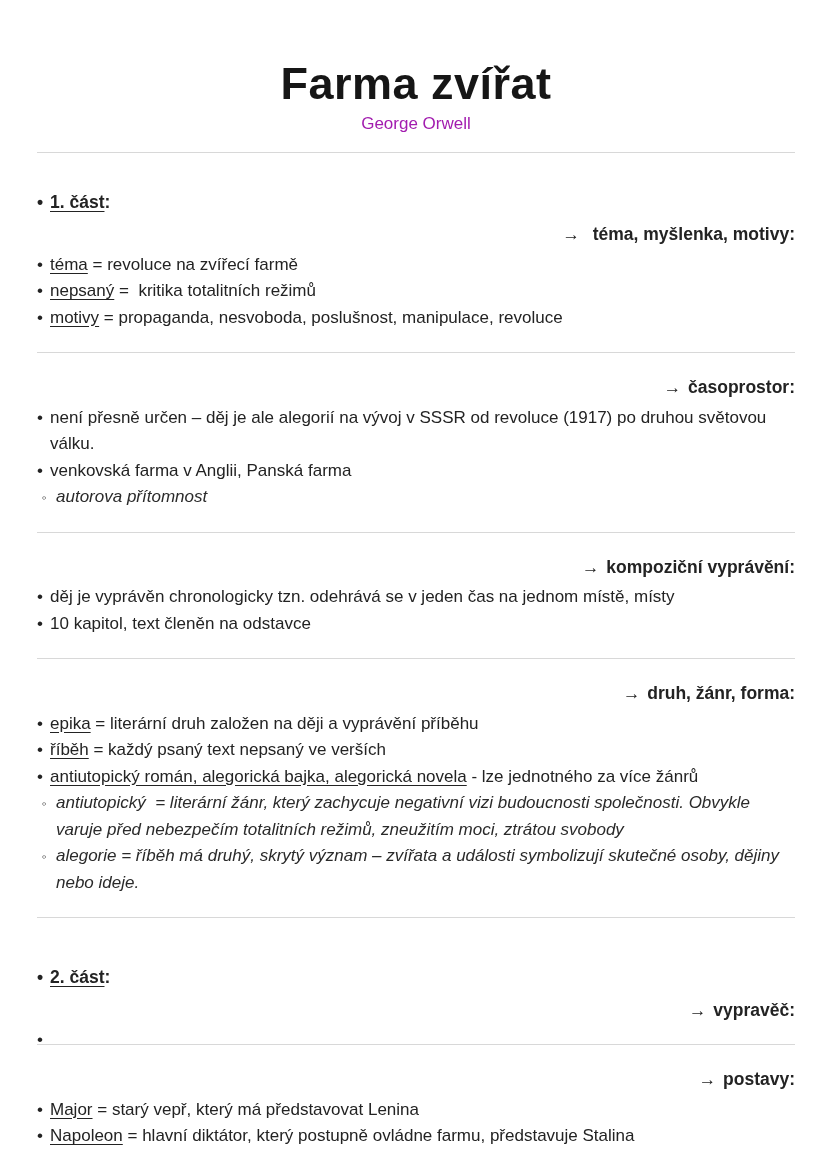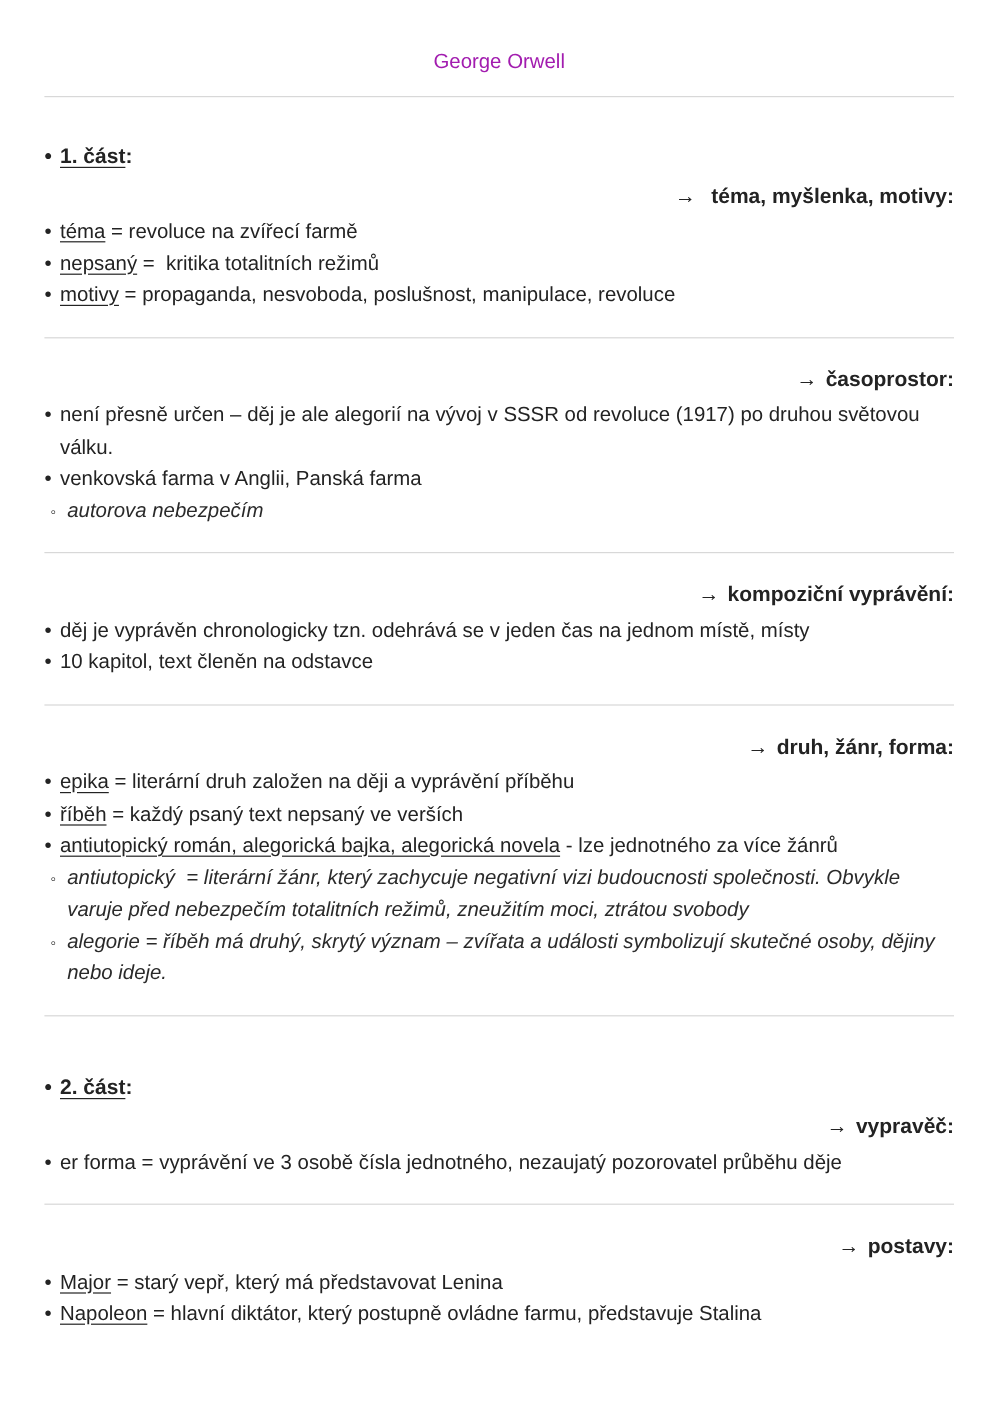--- a/index.html
+++ b/index.html
@@ -83,58 +83,59 @@
     font-size: 13px;
     top: 1px;
   }
   .lead-underline { text-decoration: underline; text-underline-offset: 3px; }
 </style>
 </head>
 <body>
 
 <div class="page">
   <header>
+    <h1 class="doc-title">Farma zvířat</h1>
     <div class="doc-author">George Orwell</div>
   </header>
   <hr class="title-divider">
   <main>
       <section class="block">
         <p class="line part-heading"><span class="bullet-glyph">• </span><span class="part-label">1. část</span><span>:</span></p>
         <p class="line arrow-heading"><span class="arrow-glyph wide">→</span><span>téma, myšlenka, motivy:</span></p>
         <p class="line bullet-line"><span class="bullet-glyph">• </span><span class="lead-underline">téma</span><span> = revoluce na zvířecí farmě</span></p>
         <p class="line bullet-line"><span class="bullet-glyph">• </span><span class="lead-underline">nepsaný</span><span> =  kritika totalitních režimů</span></p>
         <p class="line bullet-line"><span class="bullet-glyph">• </span><span class="lead-underline">motivy</span><span> = propaganda, nesvoboda, poslušnost, manipulace, revoluce</span></p>
       </section>
       <hr class="block-divider">
       <section class="block">
         <p class="line arrow-heading"><span class="arrow-glyph">→</span><span>časoprostor:</span></p>
         <p class="line bullet-line"><span class="bullet-glyph">• </span><span>není přesně určen – děj je ale alegorií na vývoj v SSSR od revoluce (1917) po druhou světovou válku.</span></p>
         <p class="line bullet-line"><span class="bullet-glyph">• </span><span>venkovská farma v Anglii, Panská farma</span></p>
-        <p class="line sub-line"><span class="bullet-glyph">◦</span><span>autorova nebezpečím</span></p>
+        <p class="line sub-line"><span class="bullet-glyph">◦</span><span>autorova přítomnost</span></p>
       </section>
       <hr class="block-divider">
       <section class="block">
         <p class="line arrow-heading"><span class="arrow-glyph">→</span><span>kompoziční vyprávění:</span></p>
         <p class="line bullet-line"><span class="bullet-glyph">• </span><span>děj je vyprávěn chronologicky tzn. odehrává se v jeden čas na jednom místě, místy</span></p>
         <p class="line bullet-line"><span class="bullet-glyph">• </span><span>10 kapitol, text členěn na odstavce</span></p>
       </section>
       <hr class="block-divider">
       <section class="block">
         <p class="line arrow-heading"><span class="arrow-glyph">→</span><span>druh, žánr, forma:</span></p>
         <p class="line bullet-line"><span class="bullet-glyph">• </span><span class="lead-underline">epika</span><span> = literární druh založen na ději a vyprávění příběhu</span></p>
         <p class="line bullet-line"><span class="bullet-glyph">• </span><span class="lead-underline">říběh</span><span> = každý psaný text nepsaný ve verších</span></p>
         <p class="line bullet-line"><span class="bullet-glyph">• </span><span class="lead-underline">antiutopický román, alegorická bajka, alegorická novela</span><span> - lze jednotného za více žánrů</span></p>
         <p class="line sub-line"><span class="bullet-glyph">◦</span><span>antiutopický  = literární žánr, který zachycuje negativní vizi budoucnosti společnosti. Obvykle varuje před nebezpečím totalitních režimů, zneužitím moci, ztrátou svobody</span></p>
         <p class="line sub-line"><span class="bullet-glyph">◦</span><span>alegorie = říběh má druhý, skrytý význam – zvířata a události symbolizují skutečné osoby, dějiny nebo ideje.</span></p>
       </section>
       <hr class="block-divider">
       <section class="block extra-gap">
         <p class="line part-heading"><span class="bullet-glyph">• </span><span class="part-label">2. část</span><span>:</span></p>
         <p class="line arrow-heading"><span class="arrow-glyph">→</span><span>vypravěč:</span></p>
-        <p class="line bullet-line"><span class="bullet-glyph">• </span><span>er forma = vyprávění ve 3 osobě čísla jednotného, nezaujatý pozorovatel průběhu děje</span></p>
+        <p class="line bullet-line"><span class="bullet-glyph">• </span></p>
       </section>
       <hr class="block-divider">
       <section class="block">
         <p class="line arrow-heading"><span class="arrow-glyph">→</span><span>postavy:</span></p>
         <p class="line bullet-line"><span class="bullet-glyph">• </span><span class="lead-underline">Major</span><span> = starý vepř, který má představovat Lenina</span></p>
         <p class="line bullet-line"><span class="bullet-glyph">• </span><span class="lead-underline">Napoleon</span><span> = hlavní diktátor, který postupně ovládne farmu, představuje Stalina</span></p>
       </section>
     </main>
 </div>
 

